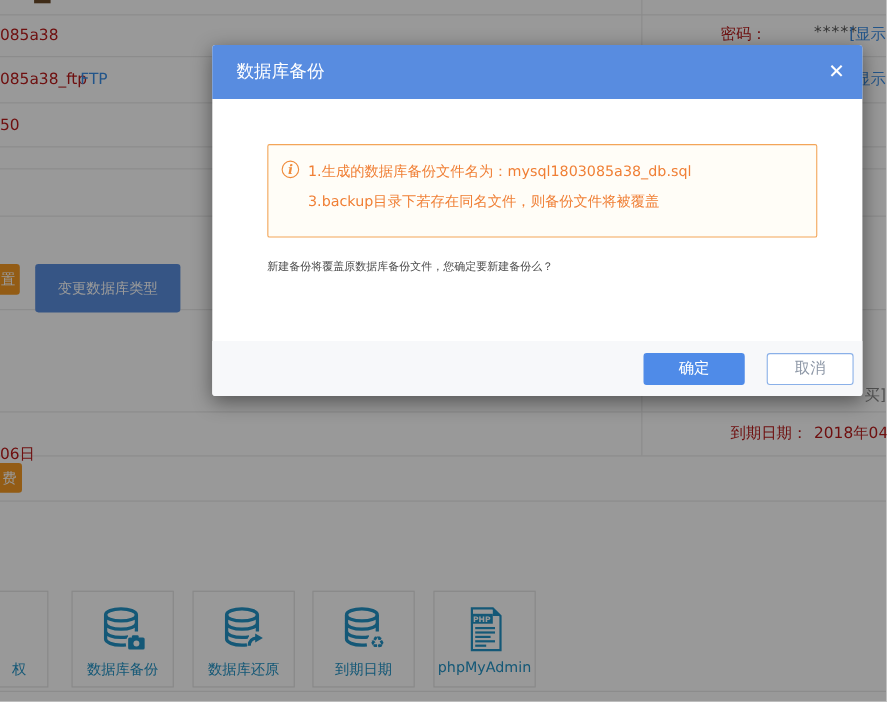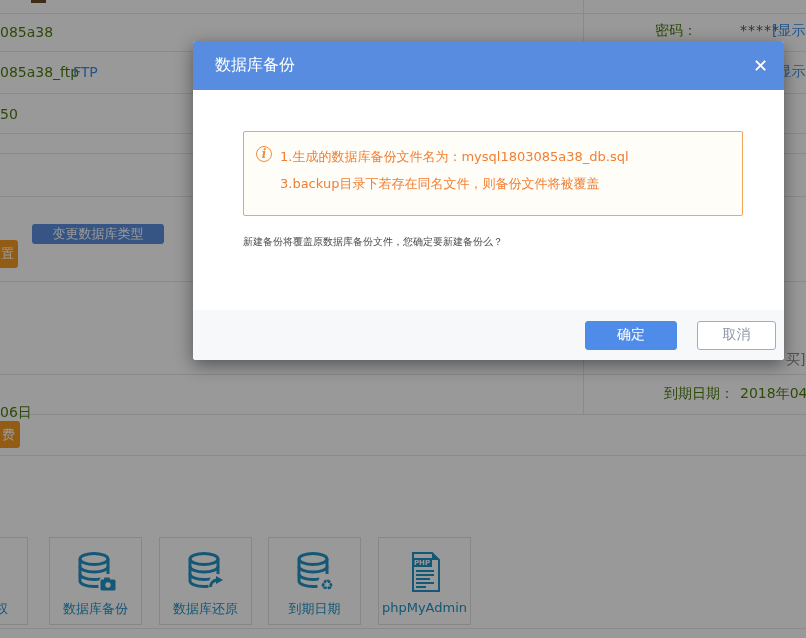--- a/index.html
+++ b/index.html
@@ -7,36 +7,36 @@
   body {
     position:relative; overflow:hidden; background:#fff;
     font-family:"DejaVu Sans","Liberation Sans",sans-serif;
     font-size:14px; color:#666;
   }
   
   .bg-layer { position:absolute; inset:0; background:#fff; z-index:1; }
   .hline { position:absolute; left:0; width:806px; height:1px; background:#e7e7e7; }
   .vline { position:absolute; width:1px; background:#e7e7e7; }
   .top-mark { position:absolute; left:31px; top:0; width:15px; height:3px; background:#6a4a28; }
-  .bgtext { position:absolute; font-size:14px; color:#4d7c0f; white-space:nowrap; }
+  .bgtext { position:absolute; font-size:14px; color:#b91c1c; white-space:nowrap; }
   .bluelink { color:#3a8ee6; cursor:pointer; }
   .stars { letter-spacing:1px; color:#555; }
   .orange-btn {
     position:absolute; background:#f59a23; color:#fff; font-size:13px;
     border-radius:3px; overflow:hidden; display:flex; align-items:center;
     white-space:nowrap; cursor:pointer;
   }
   .blue-btn {
     position:absolute; background:#5a8ede; color:#fff; font-size:13px;
     border-radius:3px; display:flex; align-items:center; justify-content:center;
     white-space:nowrap; cursor:pointer;
   }
   .tile {
     position:absolute; top:537px; height:88px; width:93px;
-    border:1px solid #e2e2e2; background:#fff; cursor:pointer; overflow:hidden;
+    border:1px solid #e2e2e2; background:#fff; cursor:pointer; overflow:hidden;margin-left:16px;
   }
   .tile-label {
     position:absolute; top:62px; left:0; width:100%; text-align:center;
     color:#2293c6; font-size:13px; white-space:nowrap;
   }
   .tile-icon { position:absolute; top:12px; left:50%; transform:translateX(-50%); }
   
   .backdrop { position:absolute; inset:0; background:rgba(0,0,0,0.4); z-index:10; }
   
   .modal {
@@ -105,21 +105,21 @@
   <span class="bgtext stars" style="left:740px; top:22px">*****</span>
   <span class="bgtext bluelink" style="left:772px; top:22px">[显示密码]</span>
 
   <span class="bgtext" style="left:655px; top:63px">密码：</span>
   <span class="bgtext stars" style="left:740px; top:63px">*****</span>
   <span class="bgtext bluelink" style="left:772px; top:63px">[显示密码]</span>
 
   <div class="orange-btn" style="left:-50px; top:240px; width:68px; height:28px; justify-content:flex-end; padding-right:4px">
     <span>置</span>
   </div>
-  <div class="blue-btn" style="left:32px; top:224px; width:132px; height:20px">
+  <div class="blue-btn" style="left:32px; top:240px; width:132px; height:44px">
     <span>变更数据库类型</span>
   </div>
 
   <span class="bgtext" style="left:0; top:404px">06日</span>
   <span class="bgtext" style="left:664px; top:385px">到期日期：</span>
   <span class="bgtext" style="left:740px; top:385px">2018年04月06日</span>
 
   <div class="orange-btn" style="left:-28px; top:421px; width:48px; height:27px; padding-left:30px">
     <span>费</span>
   </div>

